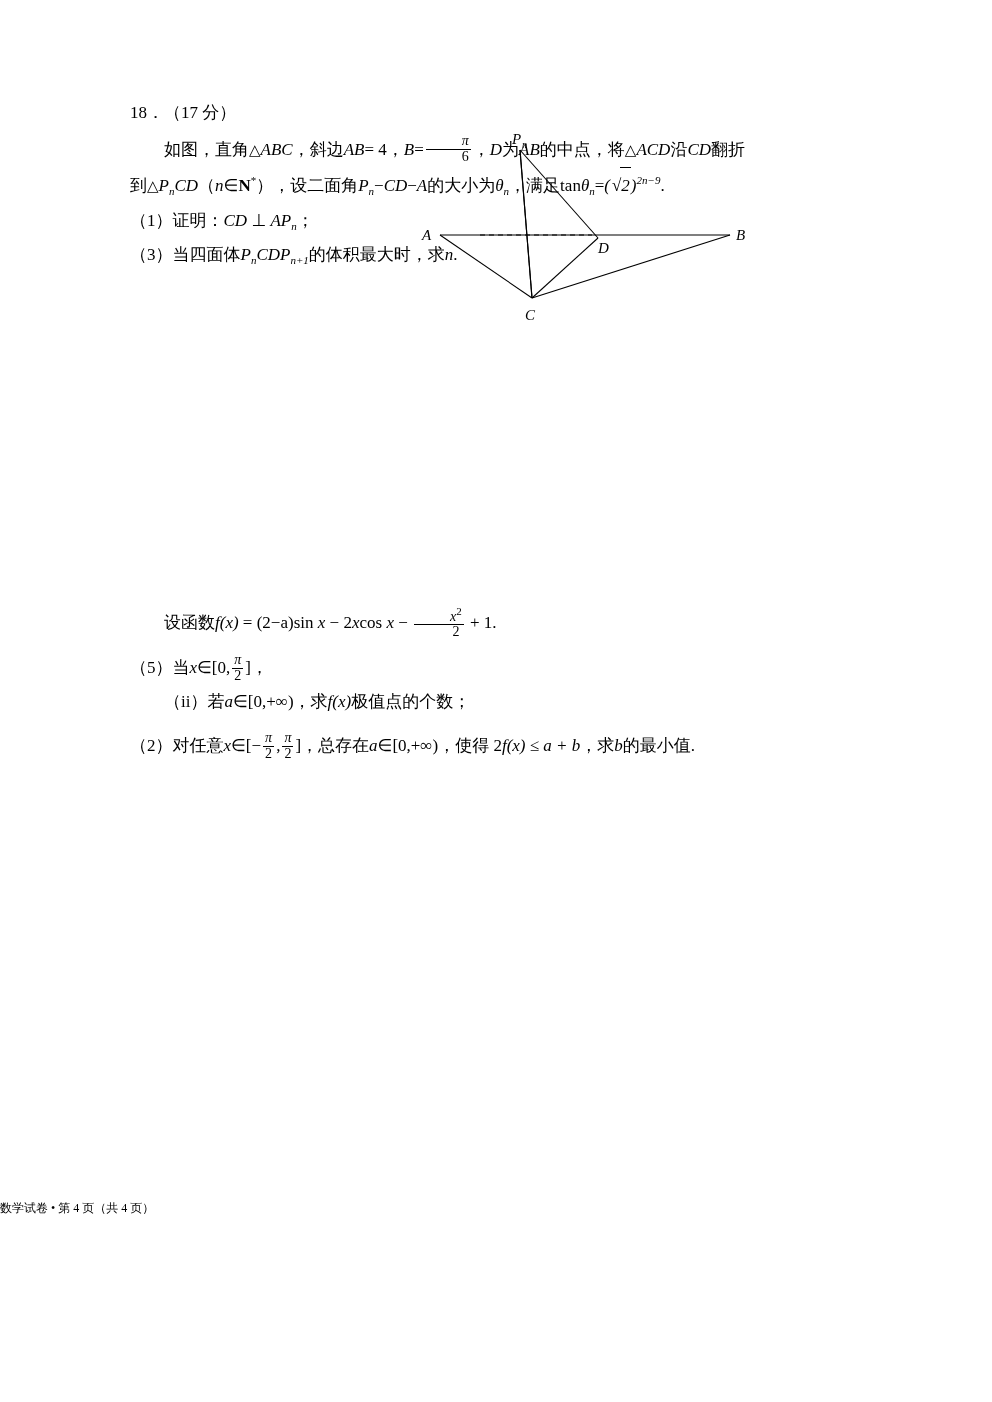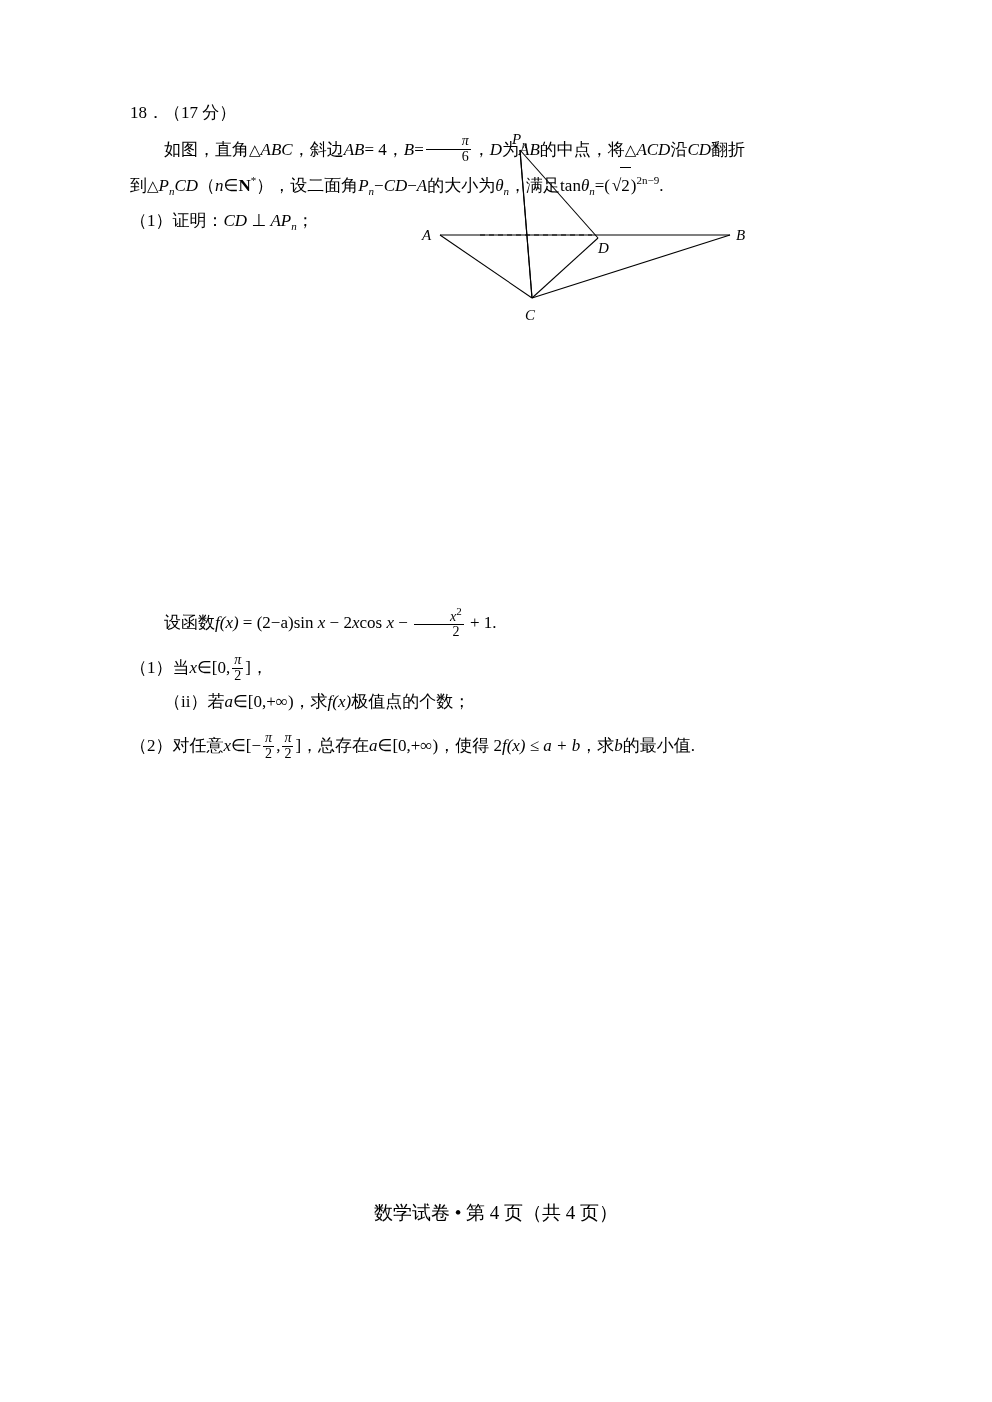--- a/index.html
+++ b/index.html
@@ -91,25 +91,25 @@
     position: absolute;
     left: 130px;
     top: 605px;
     width: 760px;
   }
   .footer {
     position: absolute;
     left: 0;
     top: 1200px;
     width: 992px;
-    text-align: center;
-    font-size: 19px;
+    text-align: left;
+    font-size: 12px;
     font-family: "Liberation Serif", serif;
   }
-  .nowrap { white-space: nowrap; }
+  .nowrap { white-space: nowrap; font-style: italic; }
 </style>
 </head>
 <body>
 
 <div class="page">
 
   <div class="content">
 
     <div class="q-head">
       <span>18</span><span>．</span><span>（17 分）</span>
@@ -121,20 +121,23 @@
 
     <div class="para">
       <span>到</span><span class="tri">△</span><span class="it">P</span><span class="sub-sc it">n</span><span class="it">CD</span><span>（</span><span class="it">n</span><span>∈</span><span class="bf">N</span><span class="sup">*</span><span>），设二面角</span><span class="it">P</span><span class="sub-sc it">n</span><span>−</span><span class="it">CD</span><span>−</span><span class="it">A</span><span>的大小为</span><span class="it">θ</span><span class="sub-sc it">n</span><span>，满足</span><span>tan</span><span class="it">θ</span><span class="sub-sc it">n</span><span>=</span><span class="nowrap">(<span class="radical"><span class="rad-sym">√</span><span class="rad-body">2</span></span>)<span class="sup">2n−9</span></span><span>.</span>
     </div>
 
     <div class="sub">
       <span>（1）证明：</span><span class="it">CD</span> <span>⊥</span> <span class="it">AP</span><span class="sub-sc it">n</span><span>；</span>
     </div>
 
 
+    <div class="sub">
+      <span>（3）当四面体</span><span class="it">P</span><span class="sub-sc it">n</span><span class="it">CDP</span><span class="sub-sc it">n+1</span><span>的体积最大时，求</span><span class="it">n</span><span>.</span>
+    </div>
   </div>
 
   <div class="figure">
     <svg width="330" height="200" viewBox="0 0 330 200">
 
       <line x1="20" y1="105" x2="310" y2="105" stroke="#000" stroke-width="1.1"></line>
 
       <line x1="20" y1="105" x2="112" y2="168" stroke="#000" stroke-width="1.1"></line>
 
       <line x1="112" y1="168" x2="310" y2="105" stroke="#000" stroke-width="1.1"></line>
@@ -159,21 +162,21 @@
   </div>
 
   <div class="q19">
 
 
     <div class="para indent2">
       <span>设函数</span><span class="it">f</span><span class="it">(x)</span> <span>=</span> <span>(2−a)</span><span>sin</span> <span class="it">x</span> <span>− 2</span><span class="it">x</span><span>cos</span> <span class="it">x</span> <span>−</span> <span class="frac"><span class="num"><span class="it">x</span><span class="sup">2</span></span><span class="den">2</span></span> <span>+ 1</span><span>.</span>
     </div>
 
     <div class="sub" style="margin-top:10px">
-      <span>（1）当</span><span class="it">x</span><span>∈</span><span>[0,</span><span class="frac"><span class="num it">π</span><span class="den">2</span></span><span>]</span><span>，</span>
+      <span>（5）当</span><span class="it">x</span><span>∈</span><span>[0,</span><span class="frac"><span class="num it">π</span><span class="den">2</span></span><span>]</span><span>，</span>
     </div>
 
 
     <div class="sub sub-indent">
       <span>（ii）若</span><span class="it">a</span><span>∈</span><span>[0,+∞)</span><span>，求</span><span class="it">f</span><span class="it">(x)</span><span>极值点的个数；</span>
     </div>
 
     <div class="sub" style="margin-top:10px">
       <span>（2）对任意</span><span class="it">x</span><span>∈</span><span>[−</span><span class="frac"><span class="num it">π</span><span class="den">2</span></span><span>,</span><span class="frac"><span class="num it">π</span><span class="den">2</span></span><span>]</span><span>，总存在</span><span class="it">a</span><span>∈</span><span>[0,+∞)</span><span>，使得 2</span><span class="it">f</span><span class="it">(x)</span> <span>≤</span> <span class="it">a + b</span><span>，求</span><span class="it">b</span><span>的最小值.</span>
     </div>

